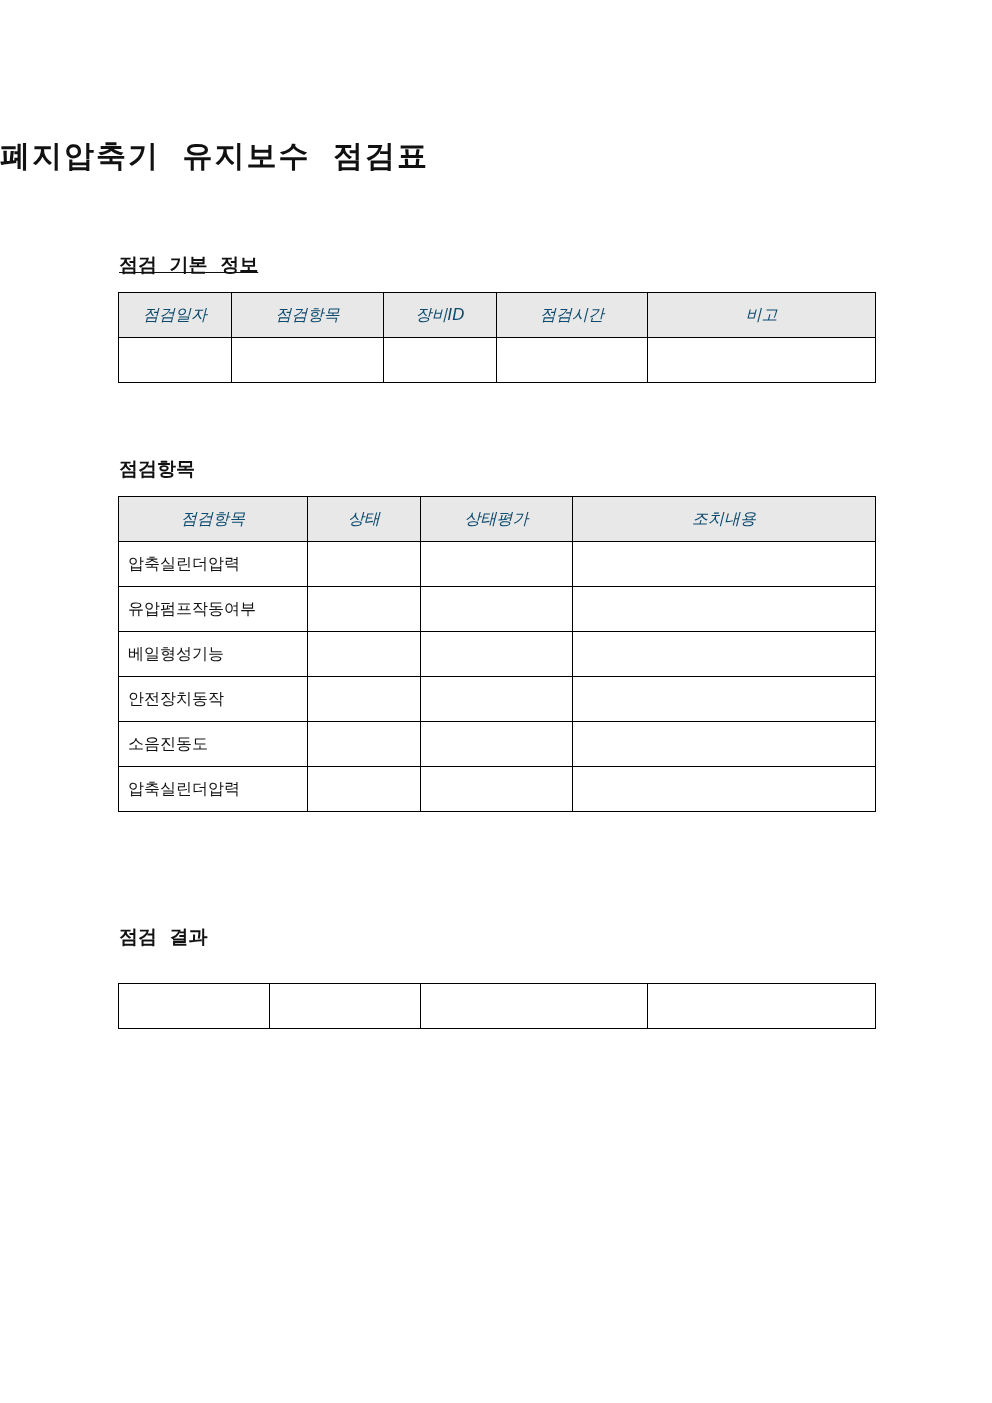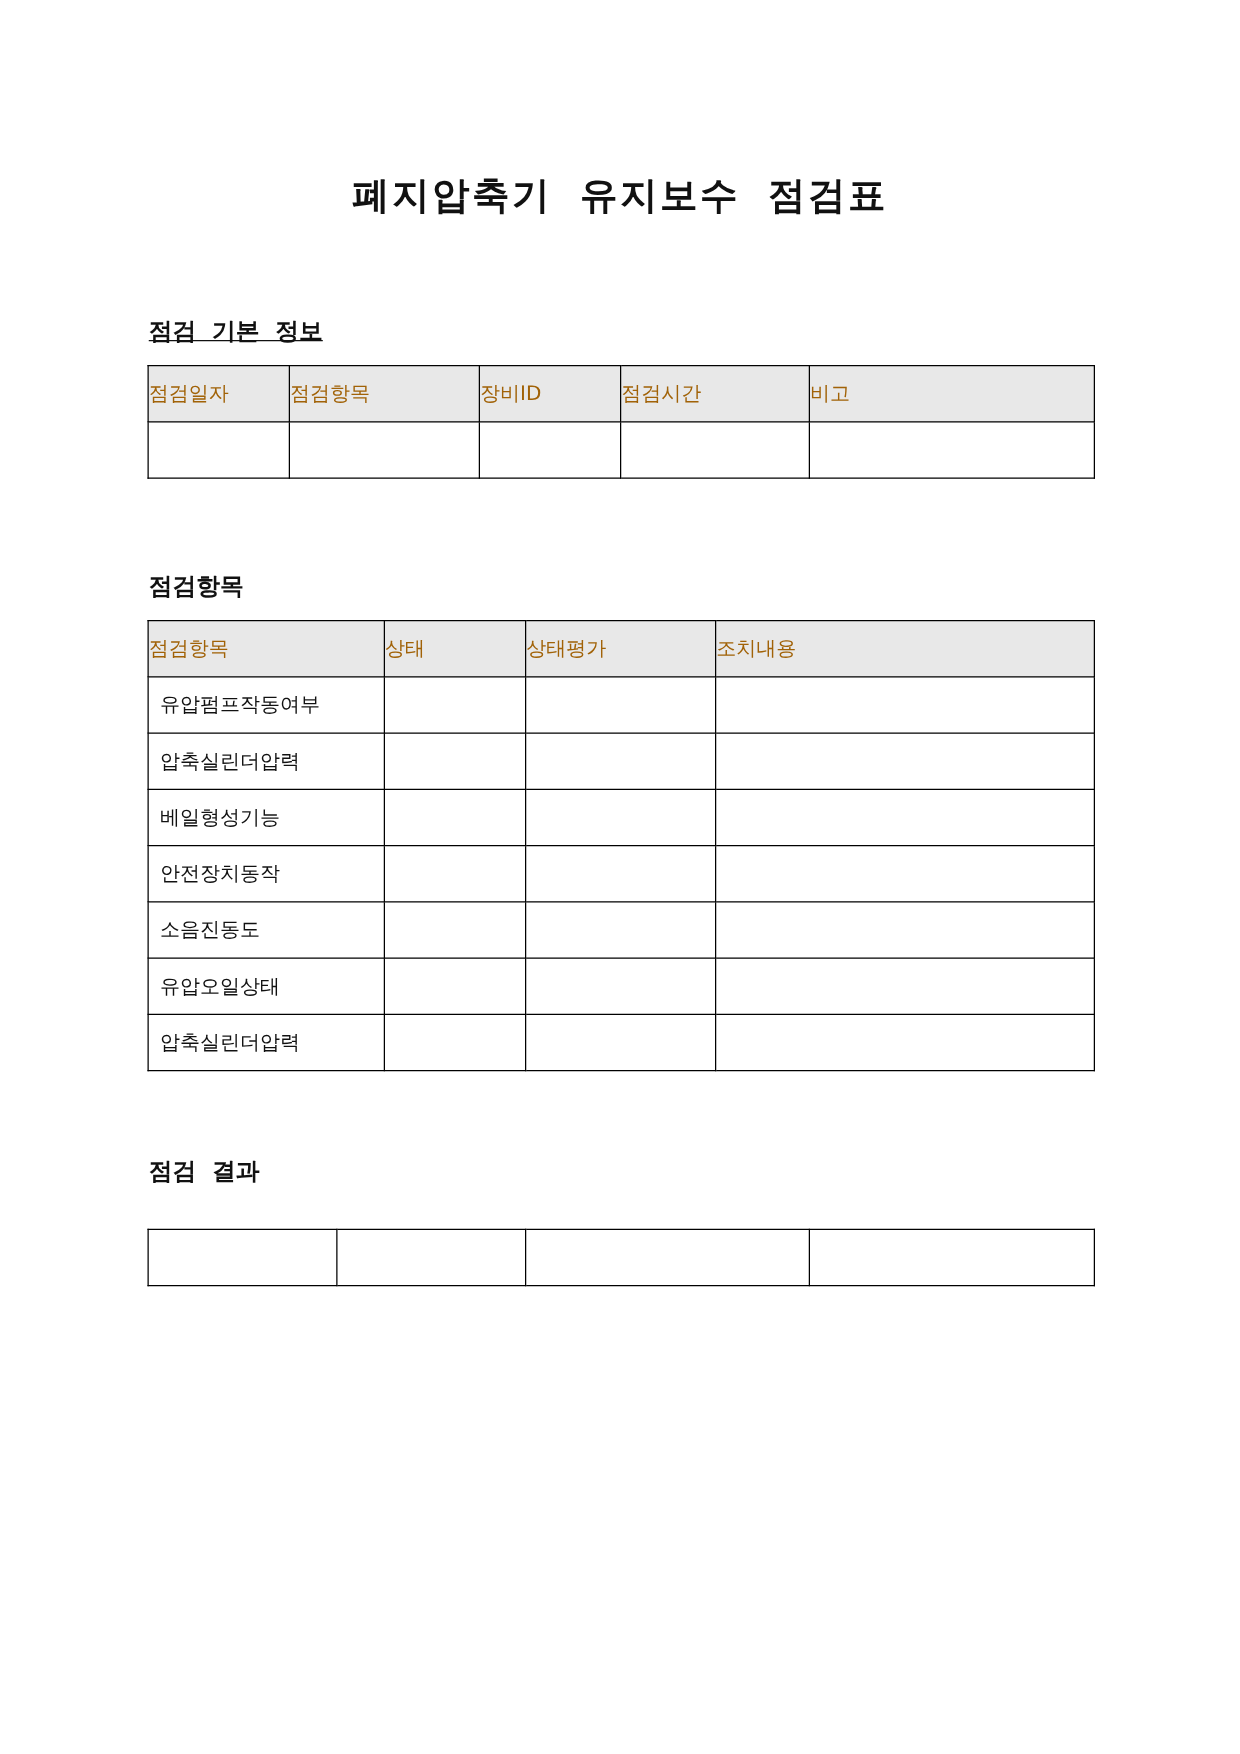--- a/index.html
+++ b/index.html
@@ -2,36 +2,36 @@
 <html><head>
 <meta charset="utf-8">
 <style>
   html, body { margin: 0; padding: 0; background: #ffffff; }
   body {
     width: 992px; height: 1403px; position: relative; overflow: hidden;
     font-family: "DejaVu Sans", "Liberation Sans", sans-serif; color: #111;
   }
   .title {
     position: absolute; left: 0; width: 992px; top: 136px;
-    text-align: center; font-size: 30px; font-weight: bold;
+    text-align: left; font-size: 30px; font-weight: bold;
     letter-spacing: 2px; word-spacing: 10px;
   }
   .section-heading {
     position: absolute; left: 119px; font-size: 19px; font-weight: bold;
     word-spacing: 6px;
   }
   table.grid {
     position: absolute; left: 118px; border-collapse: collapse;
     table-layout: fixed; width: 757px;
   }
   table.grid th, table.grid td {
     border: 1.5px solid #000; height: 44px; font-size: 16px; font-weight: normal;
     padding: 0; vertical-align: middle;
   }
-  table.grid th { background: #e8e8e8; text-align: left; color: #a16207; }
+  table.grid th { background: #e8e8e8; text-align: center; color: #0c4a6e; font-style: italic; }
   table.grid td.label { text-align: left; padding-left: 9px; color: #111; }
   table.grid td { background: #fff; }
 </style>
 </head>
 <body>
 
 <div class="title">폐지압축기 유지보수 점검표</div>
 
 <div class="section-heading" style="top:252px;text-decoration:underline;">점검 기본 정보</div>
 <table class="grid" style="top:292px;">
@@ -69,51 +69,45 @@
       <col style="width:303px">
   </colgroup>
   <tbody>
       <tr>
     <th>점검항목</th>
     <th>상태</th>
     <th>상태평가</th>
     <th>조치내용</th>
   </tr>
   <tr>
-    <td class="label">유압펌프작동여부</td>
+    <td class="label">압축실린더압력</td>
     <td></td>
     <td></td>
     <td></td>
   </tr>
   <tr>
-    <td class="label">압축실린더압력</td>
+    <td class="label">유압펌프작동여부</td>
     <td></td>
     <td></td>
     <td></td>
   </tr>
   <tr>
     <td class="label">베일형성기능</td>
     <td></td>
     <td></td>
     <td></td>
   </tr>
   <tr>
     <td class="label">안전장치동작</td>
     <td></td>
     <td></td>
     <td></td>
   </tr>
   <tr>
     <td class="label">소음진동도</td>
-    <td></td>
-    <td></td>
-    <td></td>
-  </tr>
-  <tr>
-    <td class="label">유압오일상태</td>
     <td></td>
     <td></td>
     <td></td>
   </tr>
   <tr>
     <td class="label">압축실린더압력</td>
     <td></td>
     <td></td>
     <td></td>
   </tr>

